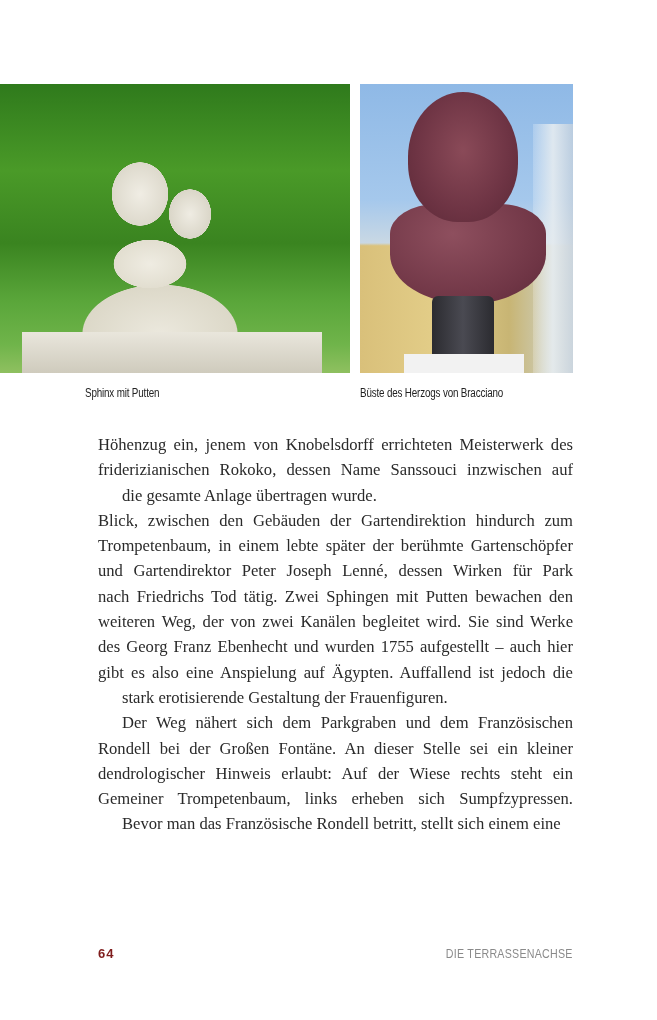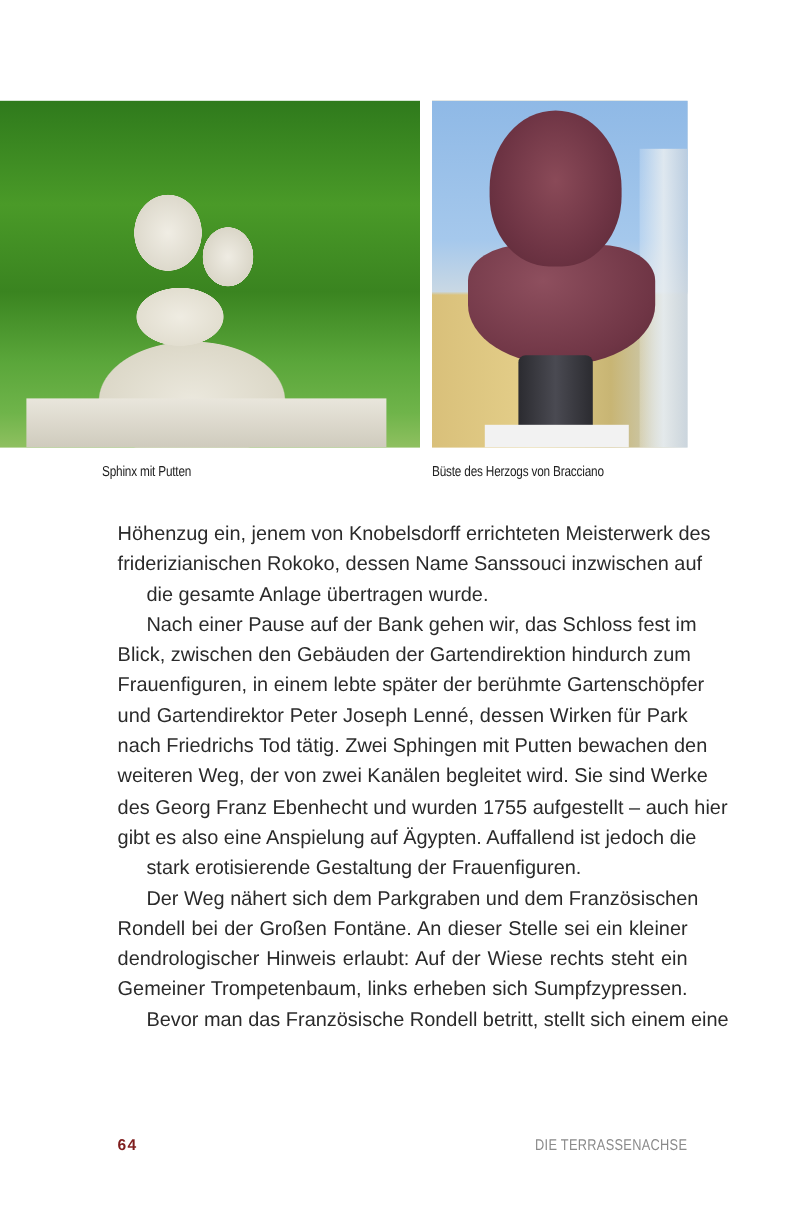--- a/index.html
+++ b/index.html
@@ -29,21 +29,21 @@
   #photo-bust .plinth { position: absolute; left: 44px; top: 270px; width: 120px; height: 19px; background: #f2f2f2; }
   #photo-bust .fountain { position: absolute; right: 0; top: 40px; width: 40px; height: 249px;
     background: linear-gradient(90deg, rgba(255,255,255,0.2), rgba(230,236,240,0.9), rgba(200,210,220,0.7)); }
 
   .caption { position: absolute; top: 386px; font-family: "Liberation Sans", sans-serif;
     font-size: 12px; color: #222; letter-spacing: -0.2px; transform: scaleX(0.82); transform-origin: left top; white-space: nowrap; }
   #caption-sphinx { left: 85px; }
   #caption-bust { left: 360px; }
 
   .body-text { position: absolute; left: 98px; width: 475px; top: 432px;
-    font-family: Liberation Sans, sans-serif; font-size: 16.6px; line-height: 25.3px; color: #2a2a2a; }
+    font-family: Liberation Serif, serif; font-size: 16.6px; line-height: 25.3px; color: #2a2a2a; }
   .body-text .line { display: block; text-align: justify; text-align-last: justify; white-space: nowrap; }
   .body-text .line.end { text-align-last: left; margin-left: 24px; }
   .body-text .indent { text-indent: 24px; }
 
   .footer { position: absolute; top: 946px; font-family: "Liberation Sans", sans-serif; font-size: 13px; color: #8a8a8a; }
   #page-number { left: 98px; font-weight: bold; letter-spacing: 1px; color: #7f1d1d; }
   #running-head { right: 84px; transform: scaleX(0.82); transform-origin: right top; letter-spacing: 0.3px; }
 </style>
 </head>
 <body>
@@ -59,23 +59,22 @@
   <div class="plinth"></div>
 </div>
 
 <div id="caption-sphinx" class="caption">Sphinx mit Putten</div>
 <div id="caption-bust" class="caption">Büste des Herzogs von Bracciano</div>
 
 <div class="body-text" id="body-text">
     <span class="line">Höhenzug ein, jenem von Knobelsdorff errichteten Meisterwerk des</span>
     <span class="line">friderizianischen Rokoko, dessen Name Sanssouci inzwischen auf</span>
     <span class="line end">die gesamte Anlage übertragen wurde.</span>
-    <span class="line indent">Nach einer Pause auf der Bank gehen wir, das Schloss fest im</span>
     <span class="line">Blick, zwischen den Gebäuden der Gartendirektion hindurch zum</span>
-    <span class="line">Frauenfiguren, in einem lebte später der berühmte Gartenschöpfer</span>
+    <span class="line">Trompetenbaum, in einem lebte später der berühmte Gartenschöpfer</span>
     <span class="line">und Gartendirektor Peter Joseph Lenné, dessen Wirken für Park</span>
     <span class="line">nach Friedrichs Tod tätig. Zwei Sphingen mit Putten bewachen den</span>
     <span class="line">weiteren Weg, der von zwei Kanälen begleitet wird. Sie sind Werke</span>
     <span class="line">des Georg Franz Ebenhecht und wurden 1755 aufgestellt – auch hier</span>
     <span class="line">gibt es also eine Anspielung auf Ägypten. Auffallend ist jedoch die</span>
     <span class="line end">stark erotisierende Gestaltung der Frauenfiguren.</span>
     <span class="line indent">Der Weg nähert sich dem Parkgraben und dem Französischen</span>
     <span class="line">Rondell bei der Großen Fontäne. An dieser Stelle sei ein kleiner</span>
     <span class="line">dendrologischer Hinweis erlaubt: Auf der Wiese rechts steht ein</span>
     <span class="line">Gemeiner Trompetenbaum, links erheben sich Sumpfzypressen.</span>

